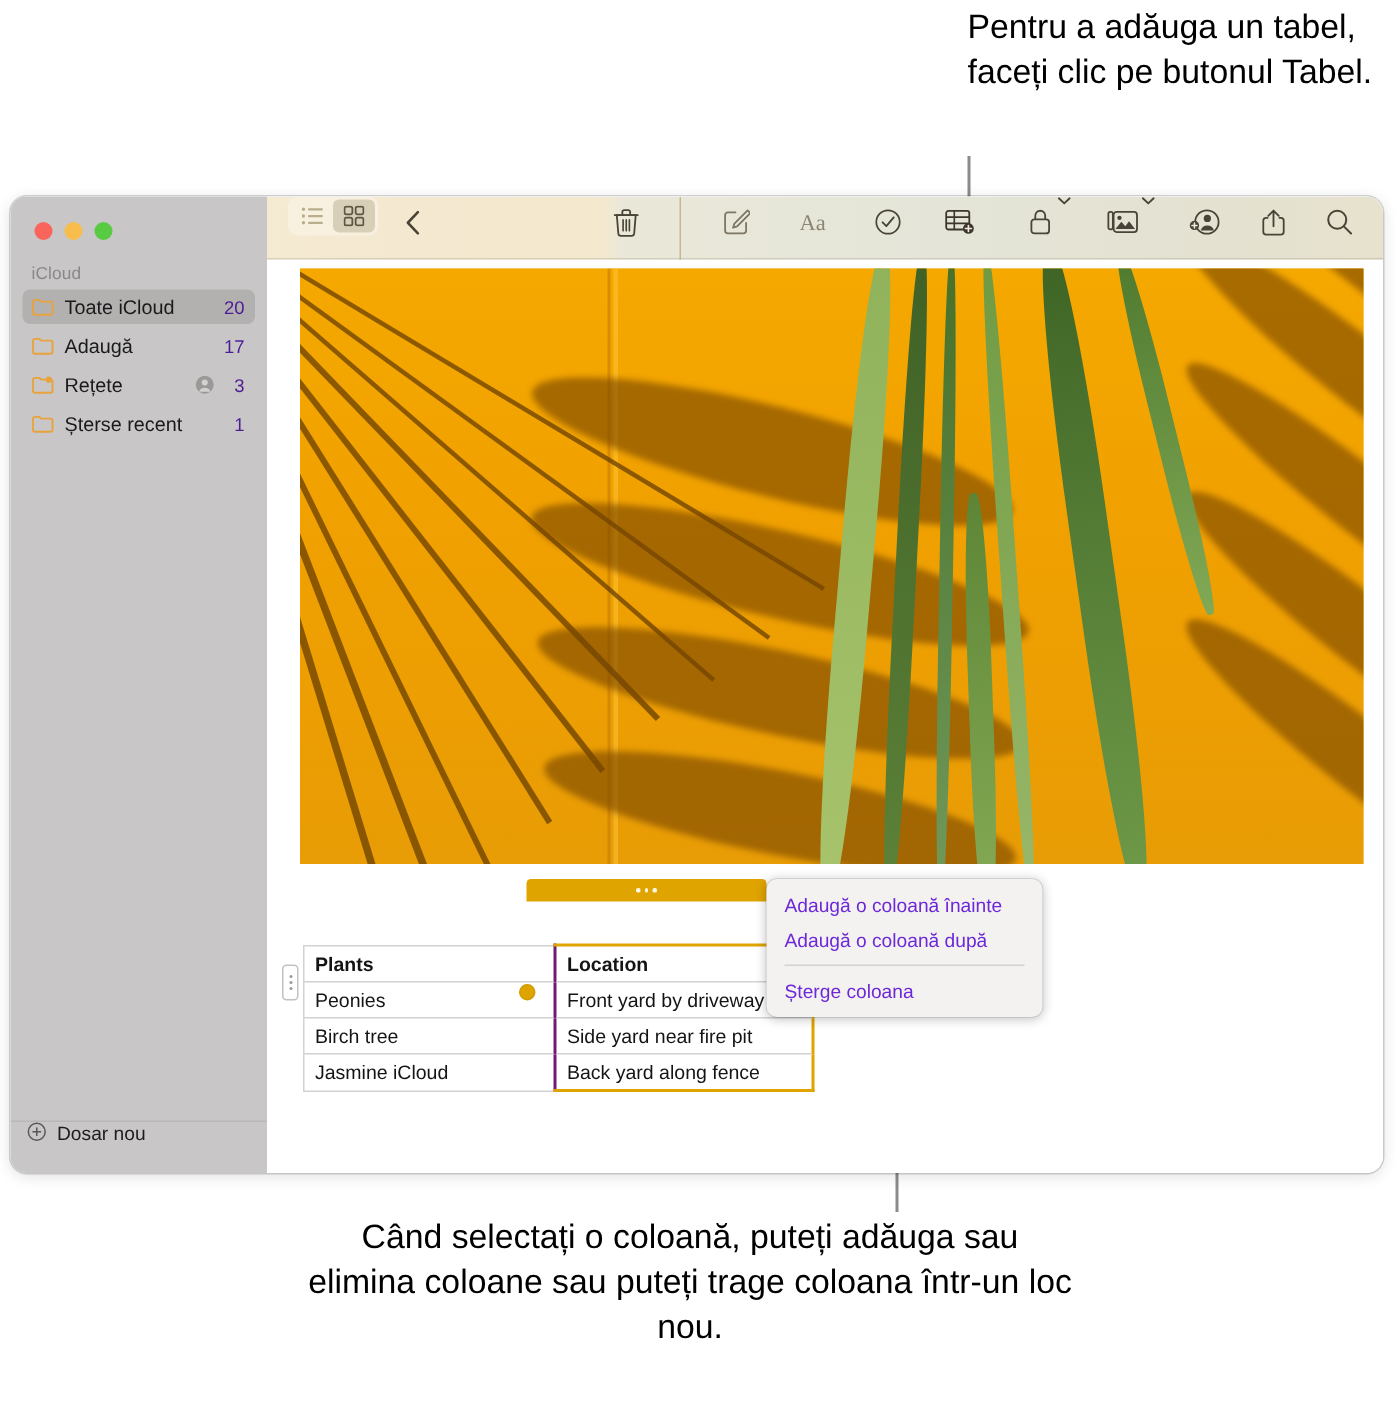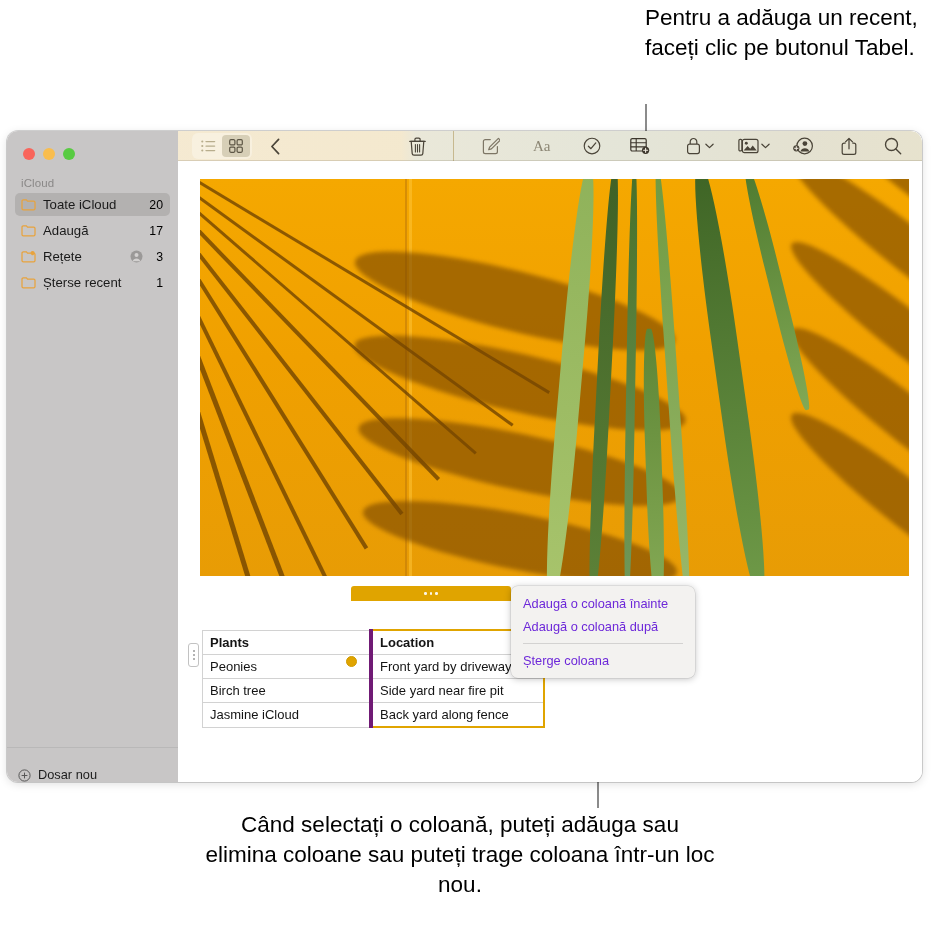--- a/index.html
+++ b/index.html
@@ -87,32 +87,32 @@
   .folder-ic{
     width:15px;height:13px;
     margin-right:7px;
     flex:0 0 15px;
     position:relative;
   }
   .folder-ic svg{display:block;}
   .side-label{flex:1;white-space:nowrap;}
   .side-count{
     font-size:12.3px;
-    color:#000000;
+    color:#4c1d95;
     margin-left:6px;
   }
   .person-ic{
     width:13px;height:13px;
     margin-right:7px;
     flex:0 0 13px;
   }
   #new-folder{
     margin-top:auto;
     display:flex;
-    align-items:flex-end;
+    align-items:flex-start;
     padding:0 0 0 11px;
     height:34px;
     font-size:12.8px;
     color:#1d1d1d;
     border-top:1px solid rgba(0,0,0,0.07);
   }
   #new-folder .plus{
     width:13px;height:13px;
     margin-right:7px;
     flex:0 0 13px;
@@ -123,23 +123,23 @@
     flex:1;
     position:relative;
     background:#fff;
     min-width:0;
   }
 
   
   #toolbar{
     position:absolute;
     left:0;top:0;right:0;
-    height:30px;
-    display:flex;
-    align-items:center;
+    height:42px;
+    display:flex;
+    align-items:flex-start;
     z-index:6;
     background:linear-gradient(to right,
        rgba(244,232,206,0.93) 0%,
        rgba(243,231,203,0.93) 30%,
        rgba(232,230,214,0.93) 32%,
        rgba(226,227,213,0.93) 60%,
        rgba(226,223,205,0.93) 85%,
        rgba(229,224,202,0.93) 100%);
     backdrop-filter:blur(18px);
   }
@@ -250,21 +250,21 @@
     height:23px;
     padding:0 7px;
     white-space:nowrap;
     vertical-align:middle;
     line-height:23px;
   }
   #notes-table tr.hdr td{font-weight:bold;}
   #notes-table td.c0{width:152px;}
   #notes-table td.c1{width:156px;}
   #notes-table td.sel{
-    border-left:4px solid #701a75;
+    border-left:2px solid #701a75;
     border-right:2px solid #e0a400;
   }
   #notes-table tr.hdr td.sel{border-top:2px solid #e0a400;}
   #notes-table tr.last td.sel{border-bottom:2px solid #e0a400;}
 
   #col-bar{
     position:absolute;
     left:173px; top:455px;
     width:160px; height:15px;
     background:#e0a400;
@@ -304,21 +304,21 @@
   }
   .ctx-sep{
     height:1px;
     background:rgba(0,0,0,0.13);
     margin:5px 12px;
   }
 </style>
 </head>
 <body>
 
-<div class="callout" id="callout-top">Pentru a adăuga un recent, faceți clic pe butonul Tabel.</div>
+<div class="callout" id="callout-top">Pentru a adăuga un tabel, faceți clic pe butonul Tabel.</div>
 <div class="leader" id="leader-top"></div>
 
 <div class="callout" id="callout-bottom">Când selectați o coloană, puteți adăuga sau elimina coloane sau puteți trage coloana într-un loc nou.</div>
 <div class="leader" id="leader-bottom"></div>
 
 <div id="window">
 
   <div id="sidebar">
 
     <div id="traffic">

